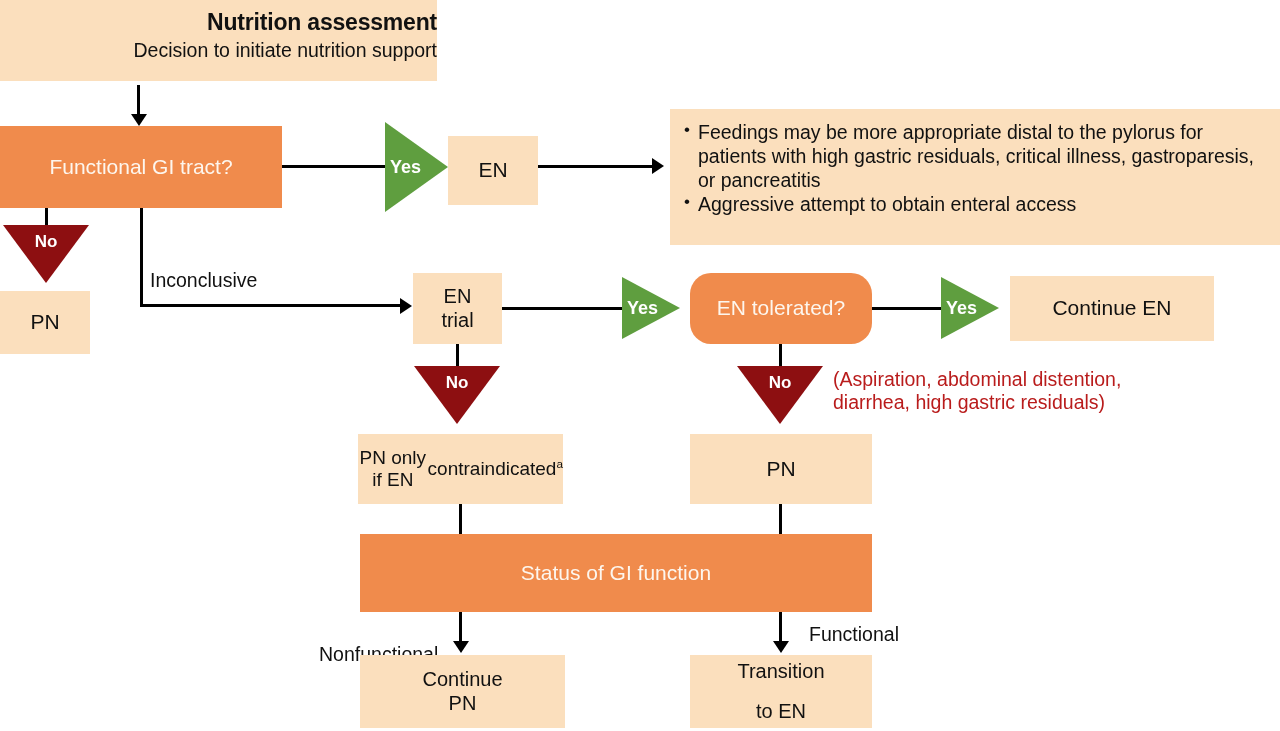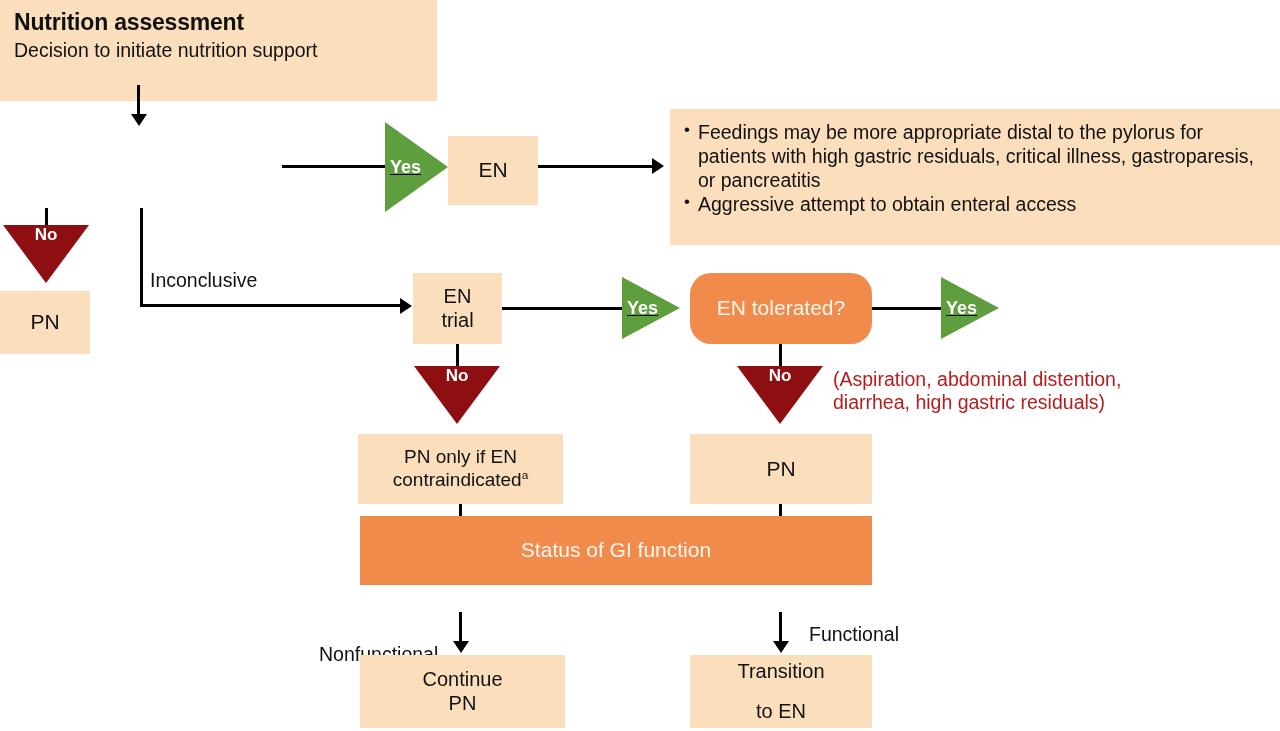--- a/index.html
+++ b/index.html
@@ -78,21 +78,20 @@
     left: -14px;
     top: -1px;
     font-size: 17px;
   }
   
   .tri-right {
     position: absolute;
     display: flex;
     align-items: center;
     justify-content: flex-start;
-    text-decoration: underline;
   }
   .tri-right .shape {
     position: absolute;
     left: 0;
     top: 0;
     width: 100%;
     height: 100%;
     background: #5f9e3f;
     clip-path: polygon(0% 0%, 100% 50%, 0% 100%);
   }
@@ -118,20 +117,21 @@
     height: 100%;
     background: #8d0f11;
     clip-path: polygon(0% 0%, 100% 0%, 50% 100%);
   }
   .tri-down .lbl {
     position: relative;
     z-index: 2;
     color: #ffffff;
     font-weight: bold;
     font-size: 17px;
+    padding-top: 7px;
   }
   
   .hline, .vline {
     position: absolute;
     background: #000000;
   }
   .hline { height: 3px; }
   .vline { width: 3px; }
   .arrow-down {
     position: absolute;
@@ -160,28 +160,31 @@
     line-height: 1.2;
     white-space: nowrap;
   }
   sup { font-size: 0.62em; vertical-align: super; }
 </style>
 </head>
 <body>
 
 <div id="canvas">
 
-  <div class="node hdr" style="left:0px; top:0px; width:437px; height:101px;">
+  <div class="node hdr" style="left:0px; top:0px; width:437px; height:81px;text-align:right;">
     <span class="t1">Nutrition assessment</span>
     <span class="t2">Decision to initiate nutrition support</span>
   </div>
 
   <div class="vline" style="left:137px; top:85px; height:33px;"></div>
   <div class="arrow-down" style="left:131px; top:114px;"></div>
 
+  <div class="node orange" style="left:0px; top:126px; width:282px; height:82px; font-size:21px;">
+    <span>Functional GI tract?</span>
+  </div>
 
   <div class="hline" style="left:282px; top:165px; width:104px;"></div>
 
   <div class="tri-right" style="left:385px; top:122px; width:63px; height:90px;">
     <span class="shape"></span>
     <span class="lbl">Yes</span>
   </div>
 
   <div class="node peach" style="left:448px; top:136px; width:90px; height:69px; font-size:21px;">
     <span>EN</span>
@@ -229,54 +232,57 @@
     <span>EN tolerated?</span>
   </div>
 
   <div class="hline" style="left:872px; top:307px; width:70px;"></div>
 
   <div class="tri-right" style="left:941px; top:277px; width:58px; height:62px;">
     <span class="shape"></span>
     <span class="lbl">Yes</span>
   </div>
 
+  <div class="node peach" style="left:1010px; top:276px; width:204px; height:65px; font-size:21px;">
+    <span>Continue EN</span>
+  </div>
 
   <div class="vline" style="left:456px; top:344px; height:24px;"></div>
   <div class="tri-down" style="left:414px; top:366px; width:86px; height:58px;">
     <span class="shape"></span>
     <span class="lbl">No</span>
   </div>
 
   <div class="vline" style="left:779px; top:344px; height:24px;"></div>
   <div class="tri-down" style="left:737px; top:366px; width:86px; height:58px;">
     <span class="shape"></span>
     <span class="lbl">No</span>
   </div>
 
   <div class="note" style="left:833px; top:368px;">
     <div>(Aspiration, abdominal distention,</div>
     <div>diarrhea, high gastric residuals)</div>
   </div>
 
-  <div class="node peach" style="left:358px; top:434px; width:205px; height:70px; font-size:19px; flex-direction:column;">
+  <div class="node peach" style="left:358px; top:434px; width:205px; height:70px; font-size:19px; flex-direction:row;">
     <span>PN only if EN</span>
     <span><span>contraindicated</span><sup>a</sup></span>
   </div>
 
   <div class="node peach" style="left:690px; top:434px; width:182px; height:70px; font-size:21px;">
     <span>PN</span>
   </div>
 
   <div class="vline" style="left:459px; top:504px; height:33px;"></div>
   <div class="arrow-down" style="left:453px; top:534px;"></div>
 
   <div class="vline" style="left:779px; top:504px; height:33px;"></div>
   <div class="arrow-down" style="left:773px; top:534px;"></div>
 
-  <div class="node orange" style="left:360px; top:516px; width:512px; height:69px; font-size:21px;">
+  <div class="node orange" style="left:360px; top:534px; width:512px; height:78px; font-size:21px;">
     <span>Status of GI function</span>
   </div>
 
   <div class="vline" style="left:459px; top:612px; height:33px;"></div>
   <div class="arrow-down" style="left:453px; top:641px;"></div>
   <div class="edge-label" style="left:283px; top:643px;margin-left:36px;">Nonfunctional</div>
 
   <div class="vline" style="left:779px; top:612px; height:33px;"></div>
   <div class="arrow-down" style="left:773px; top:641px;"></div>
   <div class="edge-label" style="left:796px; top:623px;margin-left:13px;">Functional</div>

